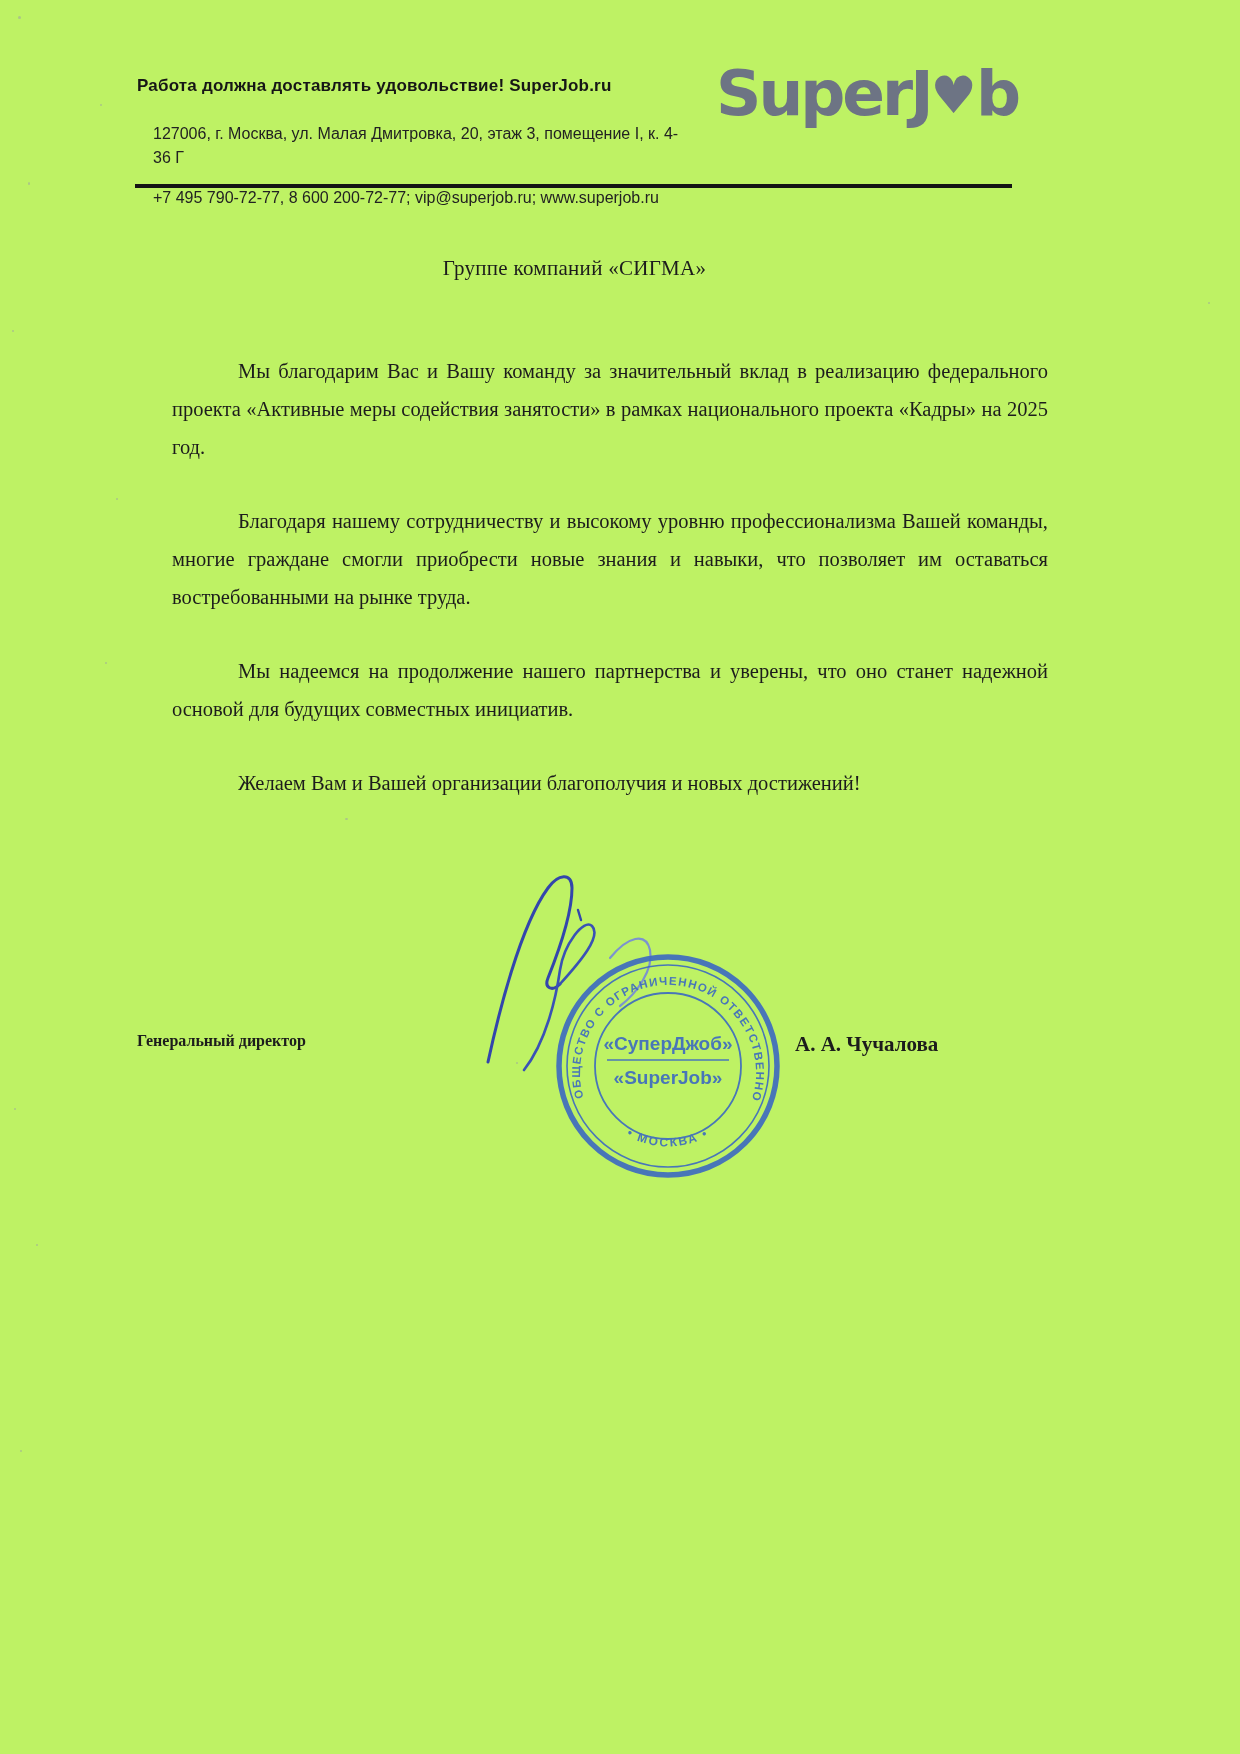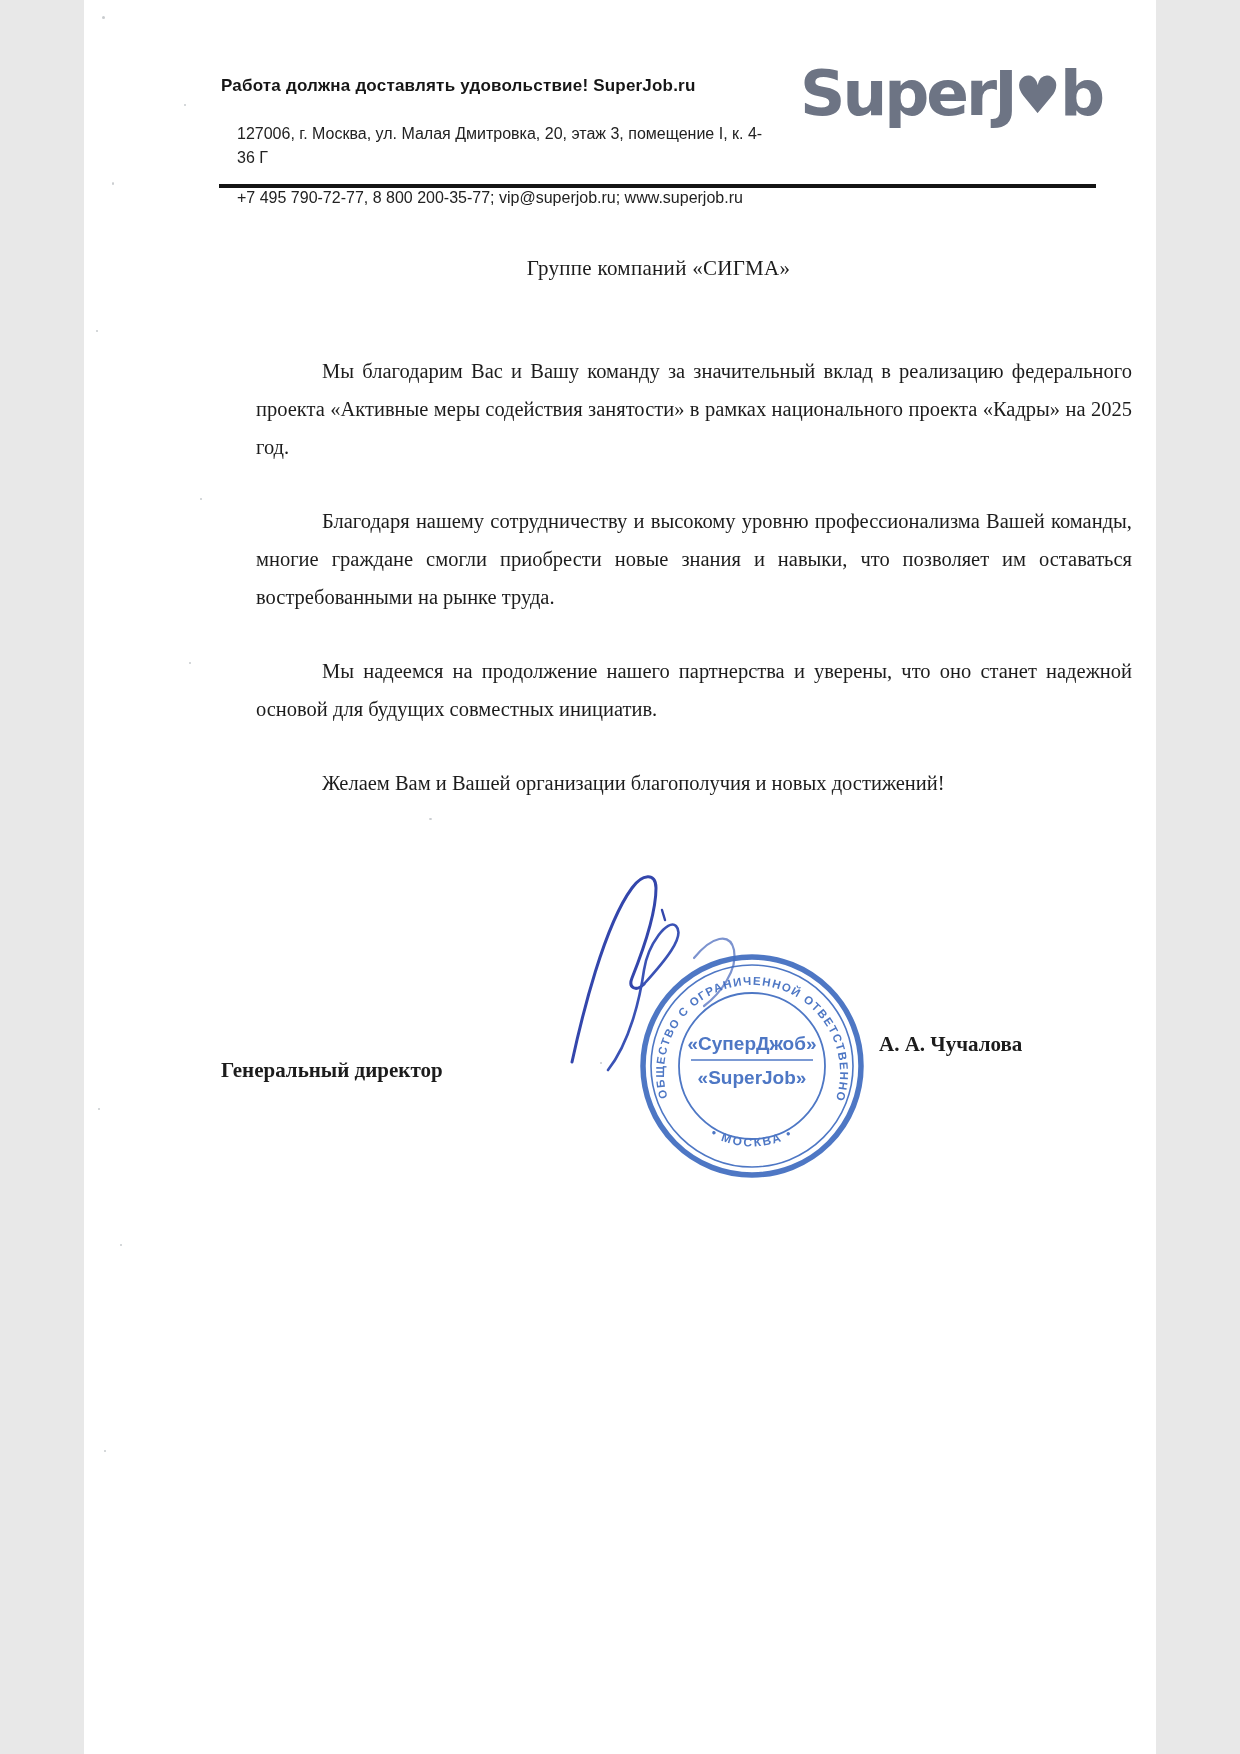--- a/index.html
+++ b/index.html
@@ -1,20 +1,20 @@
 <!DOCTYPE html>
 <html lang="ru"><head>
 <meta charset="utf-8">
 <style>
   html,body{margin:0;padding:0;background:#e8e8e8;}
   .page{
     position:relative;
-    width:1072px;height:1754px;
+    width:1240px;height:1754px;
     margin:0 auto;
-    background:#ffffff;
+    background:#bef264;
     font-family:"Liberation Serif", serif;
     color:#1c1c1c;
     overflow:hidden;
   }
   
   .header{
     position:absolute;left:137px;top:76px;width:560px;
     font-family:"Liberation Sans", sans-serif;
   }
   .tagline{
@@ -40,40 +40,40 @@
     text-align:center;font-weight:normal;font-size:21px;letter-spacing:.3px;
   }
   .body-text{
     position:absolute;left:137px;top:352px;width:876px;
     font-size:20.5px;line-height:38px;text-align:justify;margin-left:35px;
   }
   .body-text p{margin:0 0 36px 0;text-indent:66px;}
   
   .sig-position{
     position:absolute;left:137px;top:1032px;
-    font-weight:bold;font-size:21px;margin-top:26px;
+    font-weight:bold;font-size:16px;
   }
   .sig-name{
     position:absolute;left:795px;top:1032px;
     font-weight:bold;font-size:21px;
   }
   .signature-svg{position:absolute;left:460px;top:866px;}
   .stamp-svg{position:absolute;left:545px;top:948px;opacity:.92;}
   
   .speck{position:absolute;background:#9aa0a6;border-radius:50%;opacity:.55;}
 </style>
 </head>
 <body>
 
 <div class="page">
 
   <div class="header">
     <p class="tagline">Работа должна доставлять удовольствие! SuperJob.ru</p>
     <p class="addr">127006, г. Москва, ул. Малая Дмитровка, 20, этаж 3, помещение I, к. 4-36 Г</p>
-    <p class="addr">+7 495 790-72-77, 8 800 200-35-77; vip@superjob.ru; www.superjob.ru</p>
+    <p class="addr">+7 495 790-72-77, 8 600 200-72-77; vip@superjob.ru; www.superjob.ru</p>
   </div>
 
   <div class="logo"><span>SuperJ</span><span class="heart">♥</span><span>b</span></div>
 
   <hr class="rule">
 
   <div class="recipient">Группе компаний «СИГМА»</div>
 
   <div class="body-text">
     <p>Мы благодарим Вас и Вашу команду за значительный вклад в реализацию федерального проекта «Активные меры содействия занятости» в рамках национального проекта «Кадры» на 2025 год.</p>

